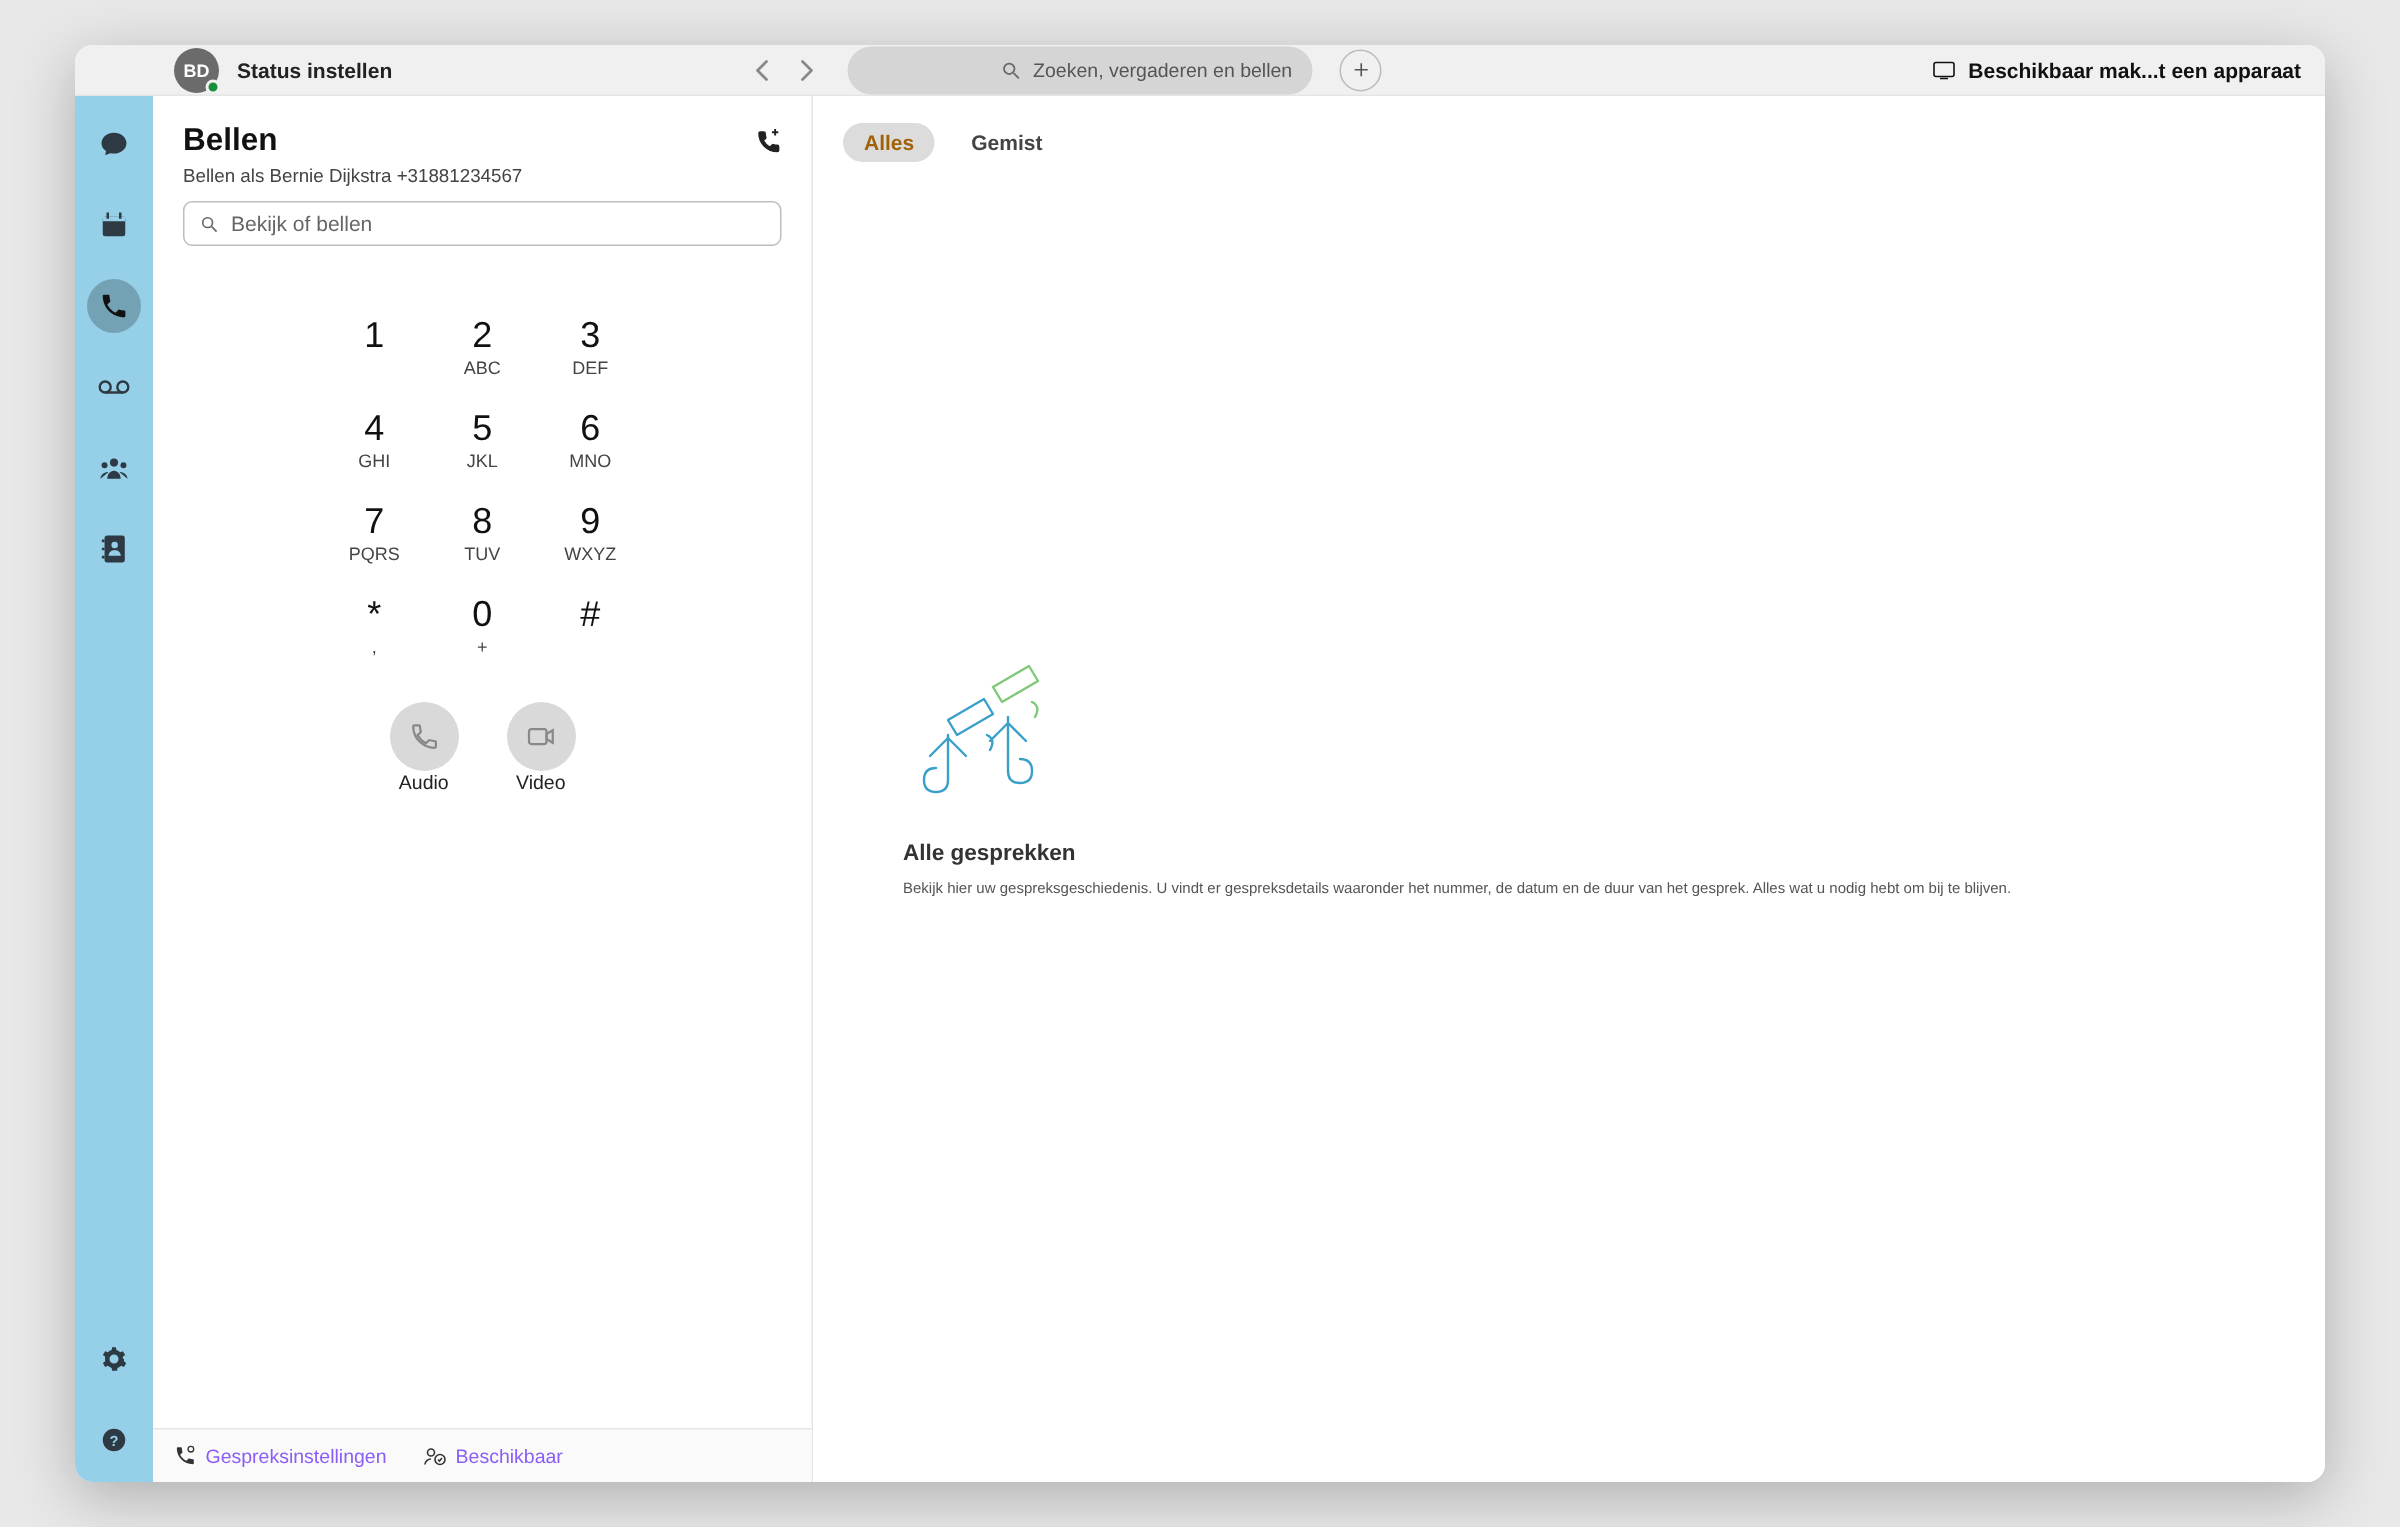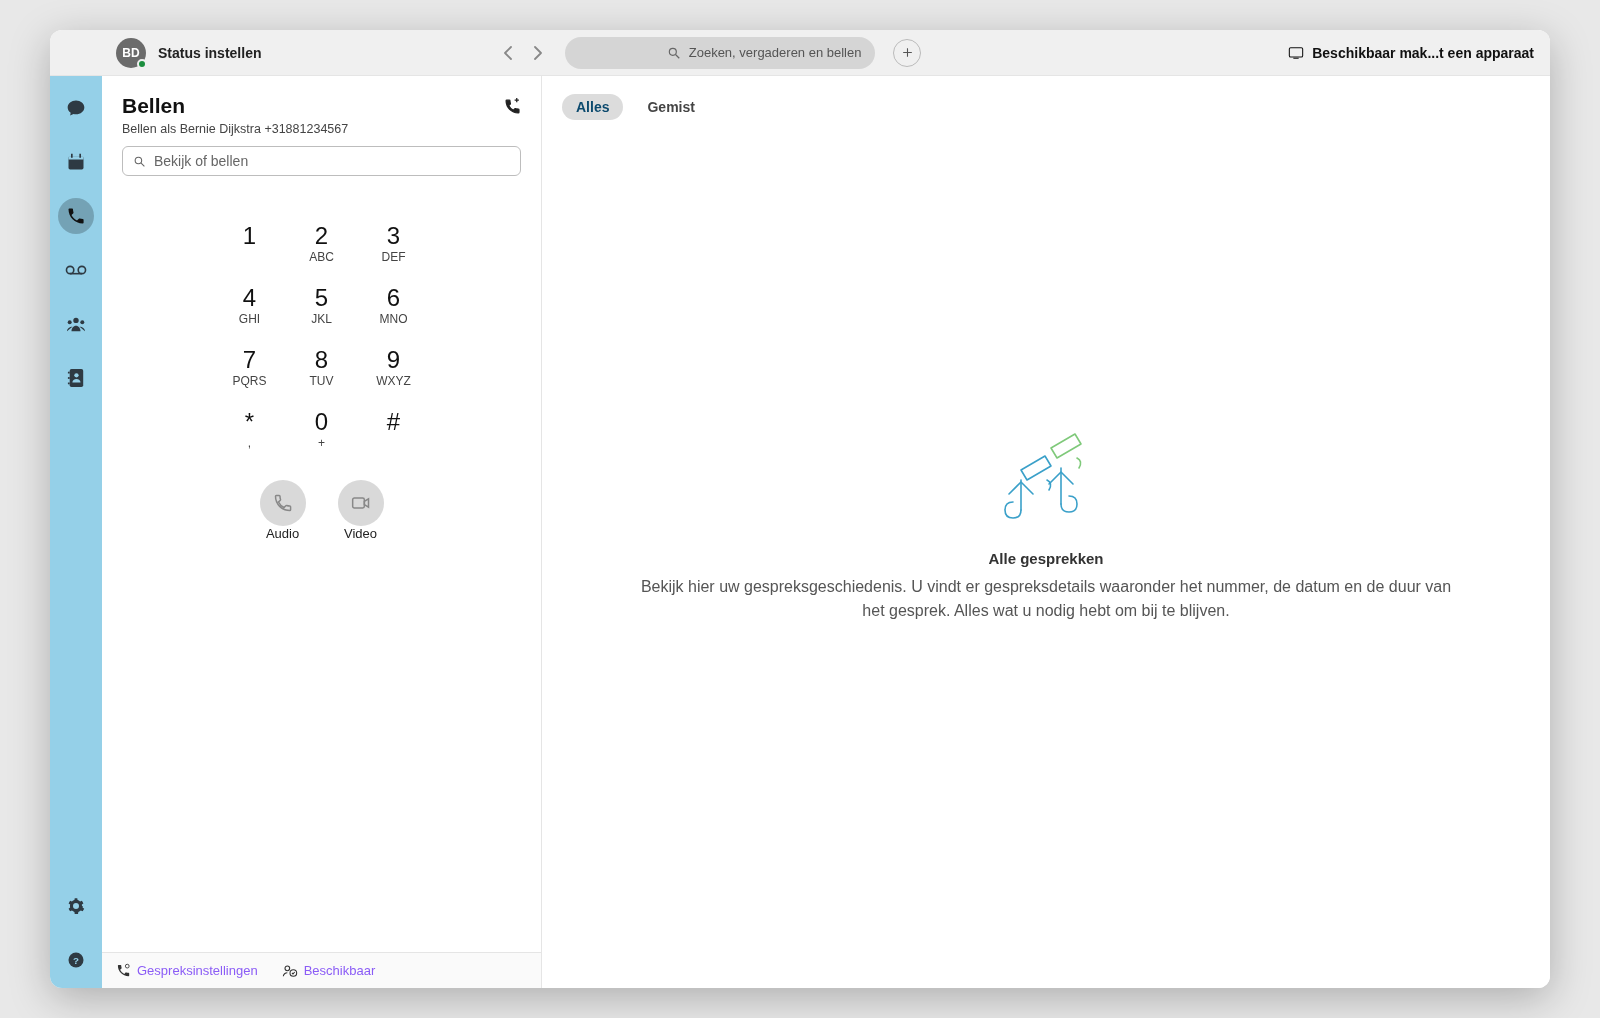--- a/index.html
+++ b/index.html
@@ -12,21 +12,21 @@
     position: absolute;
     left: 50px; top: 30px; right: 50px; bottom: 30px;
     background: #fff;
     border-radius: 12px;
     box-shadow: 0 10px 40px rgba(0,0,0,0.25);
     display: flex;
     flex-direction: column;
     overflow: hidden;
   }
   .titlebar {
-    height: 46px;
+    height: 34px;
     background: #f0f0f0;
     border-bottom: 1px solid #e5e5e5;
     display: flex;
     align-items: center;
     padding: 0 16px;
     gap: 12px;
     position: relative;
   }
   .avatar {
     width: 30px; height: 30px; border-radius: 50%;
@@ -137,29 +137,29 @@
     background:#fff;
     position:relative;
   }
   .tabs {
     display:flex; gap:10px; padding: 18px 20px 0 20px; align-items:center;
   }
   .tab {
     font-size:14px; font-weight:600; color:#444;
     padding:5px 14px; border-radius:14px;
   }
-  .tab.active { background:#dcdcdc; color:#0c4a6e; }
+  .tab.active { background:#dcdcdc; color:#a16207; }
   .empty-state {
-    flex:1; display:flex; flex-direction:column; align-items:center; justify-content:center;
+    flex:1; display:flex; flex-direction:column; align-items:flex-start; justify-content:center;
     padding: 0 60px; text-align:center; color:#333;
     margin-top:-60px;
   }
   .empty-state .illus { margin-bottom: 24px; }
   .empty-state h3 { font-size:15px; font-weight:600; margin-bottom:8px; }
-  .empty-state p { font-size:16px; color:#555; line-height:1.5; max-width:820px; }
+  .empty-state p { font-size:10px; color:#555; line-height:1.5; max-width:820px; }
   svg { display:block; }
 </style>
 </head>
 <body>
 
 <div class="window">
 
   <div class="titlebar">
     <div class="avatar">
       <span>BD</span>

